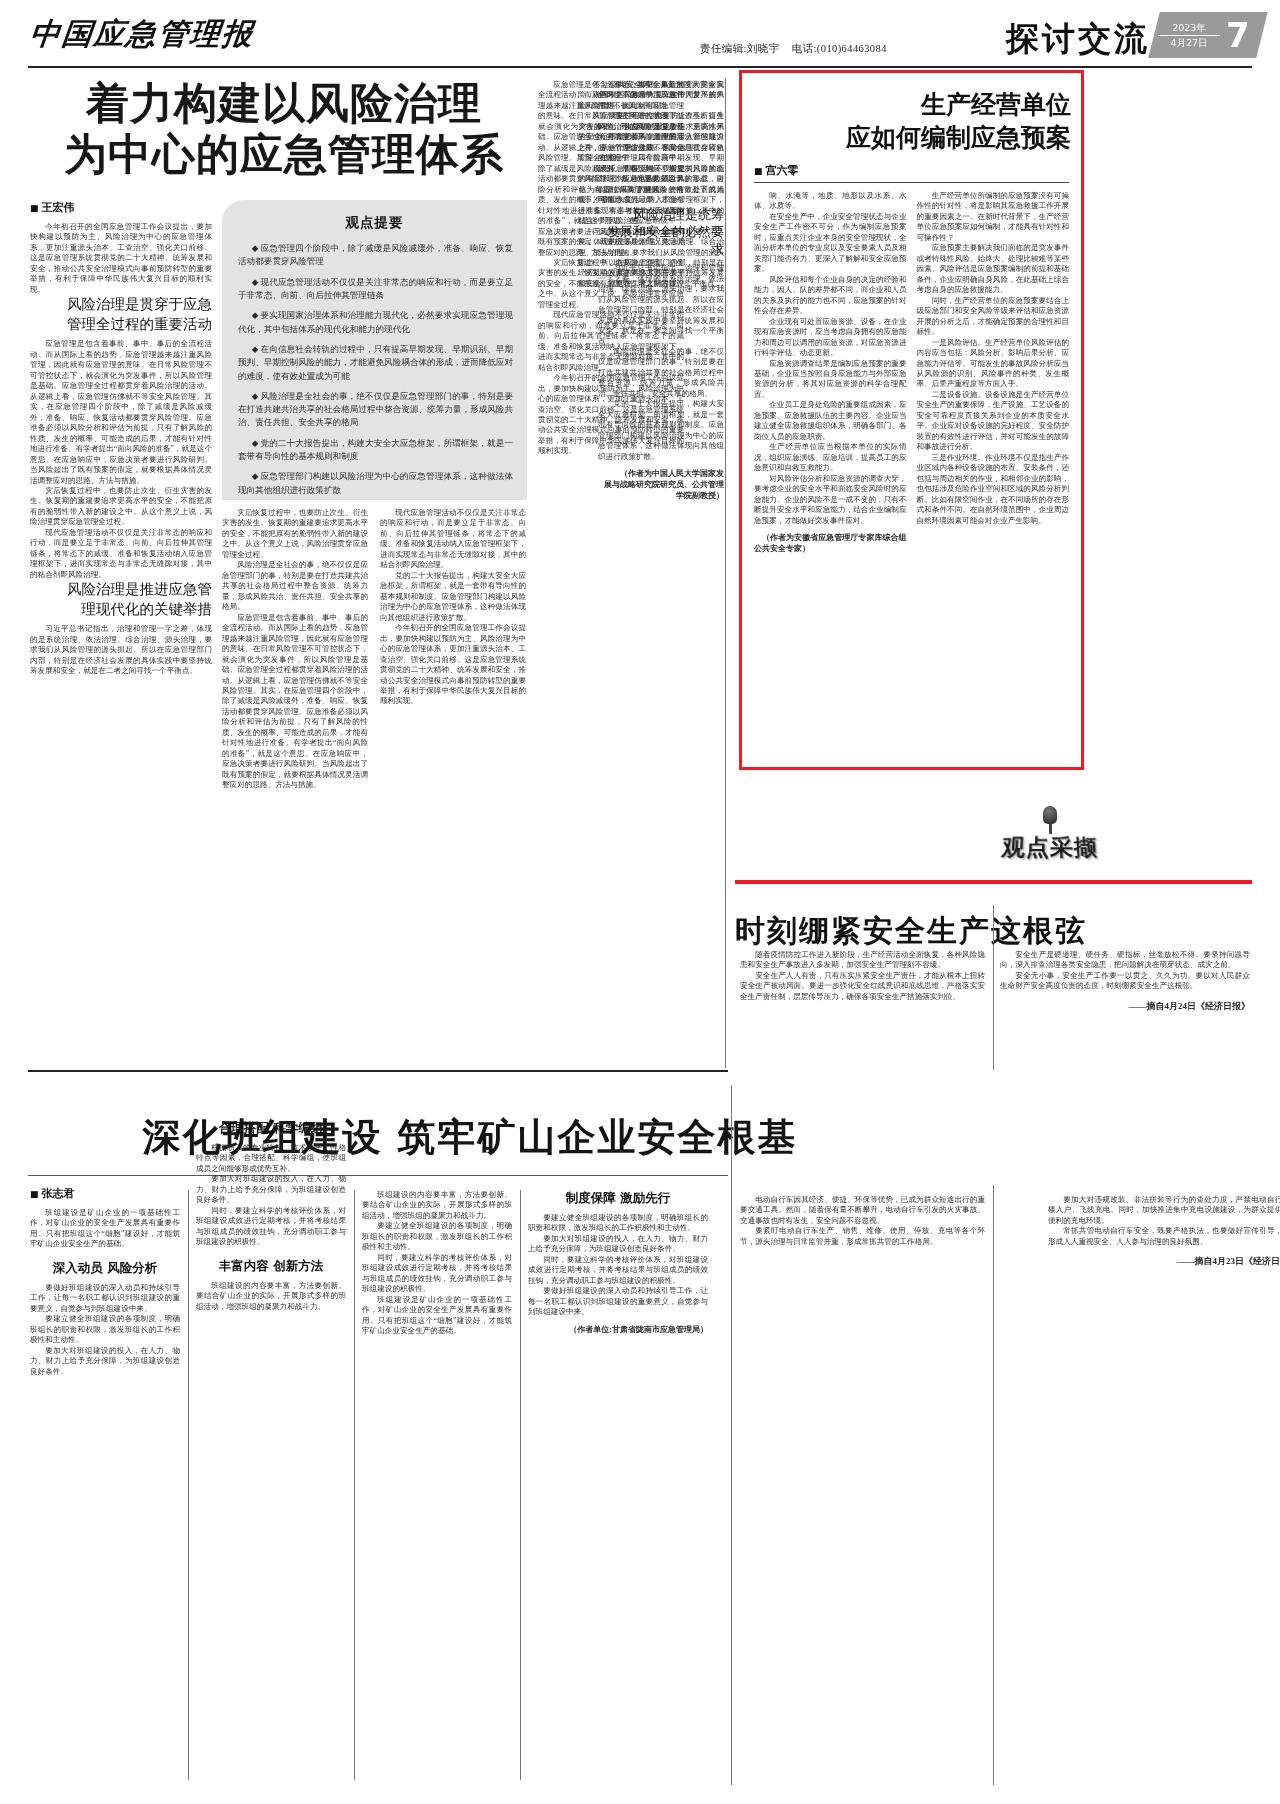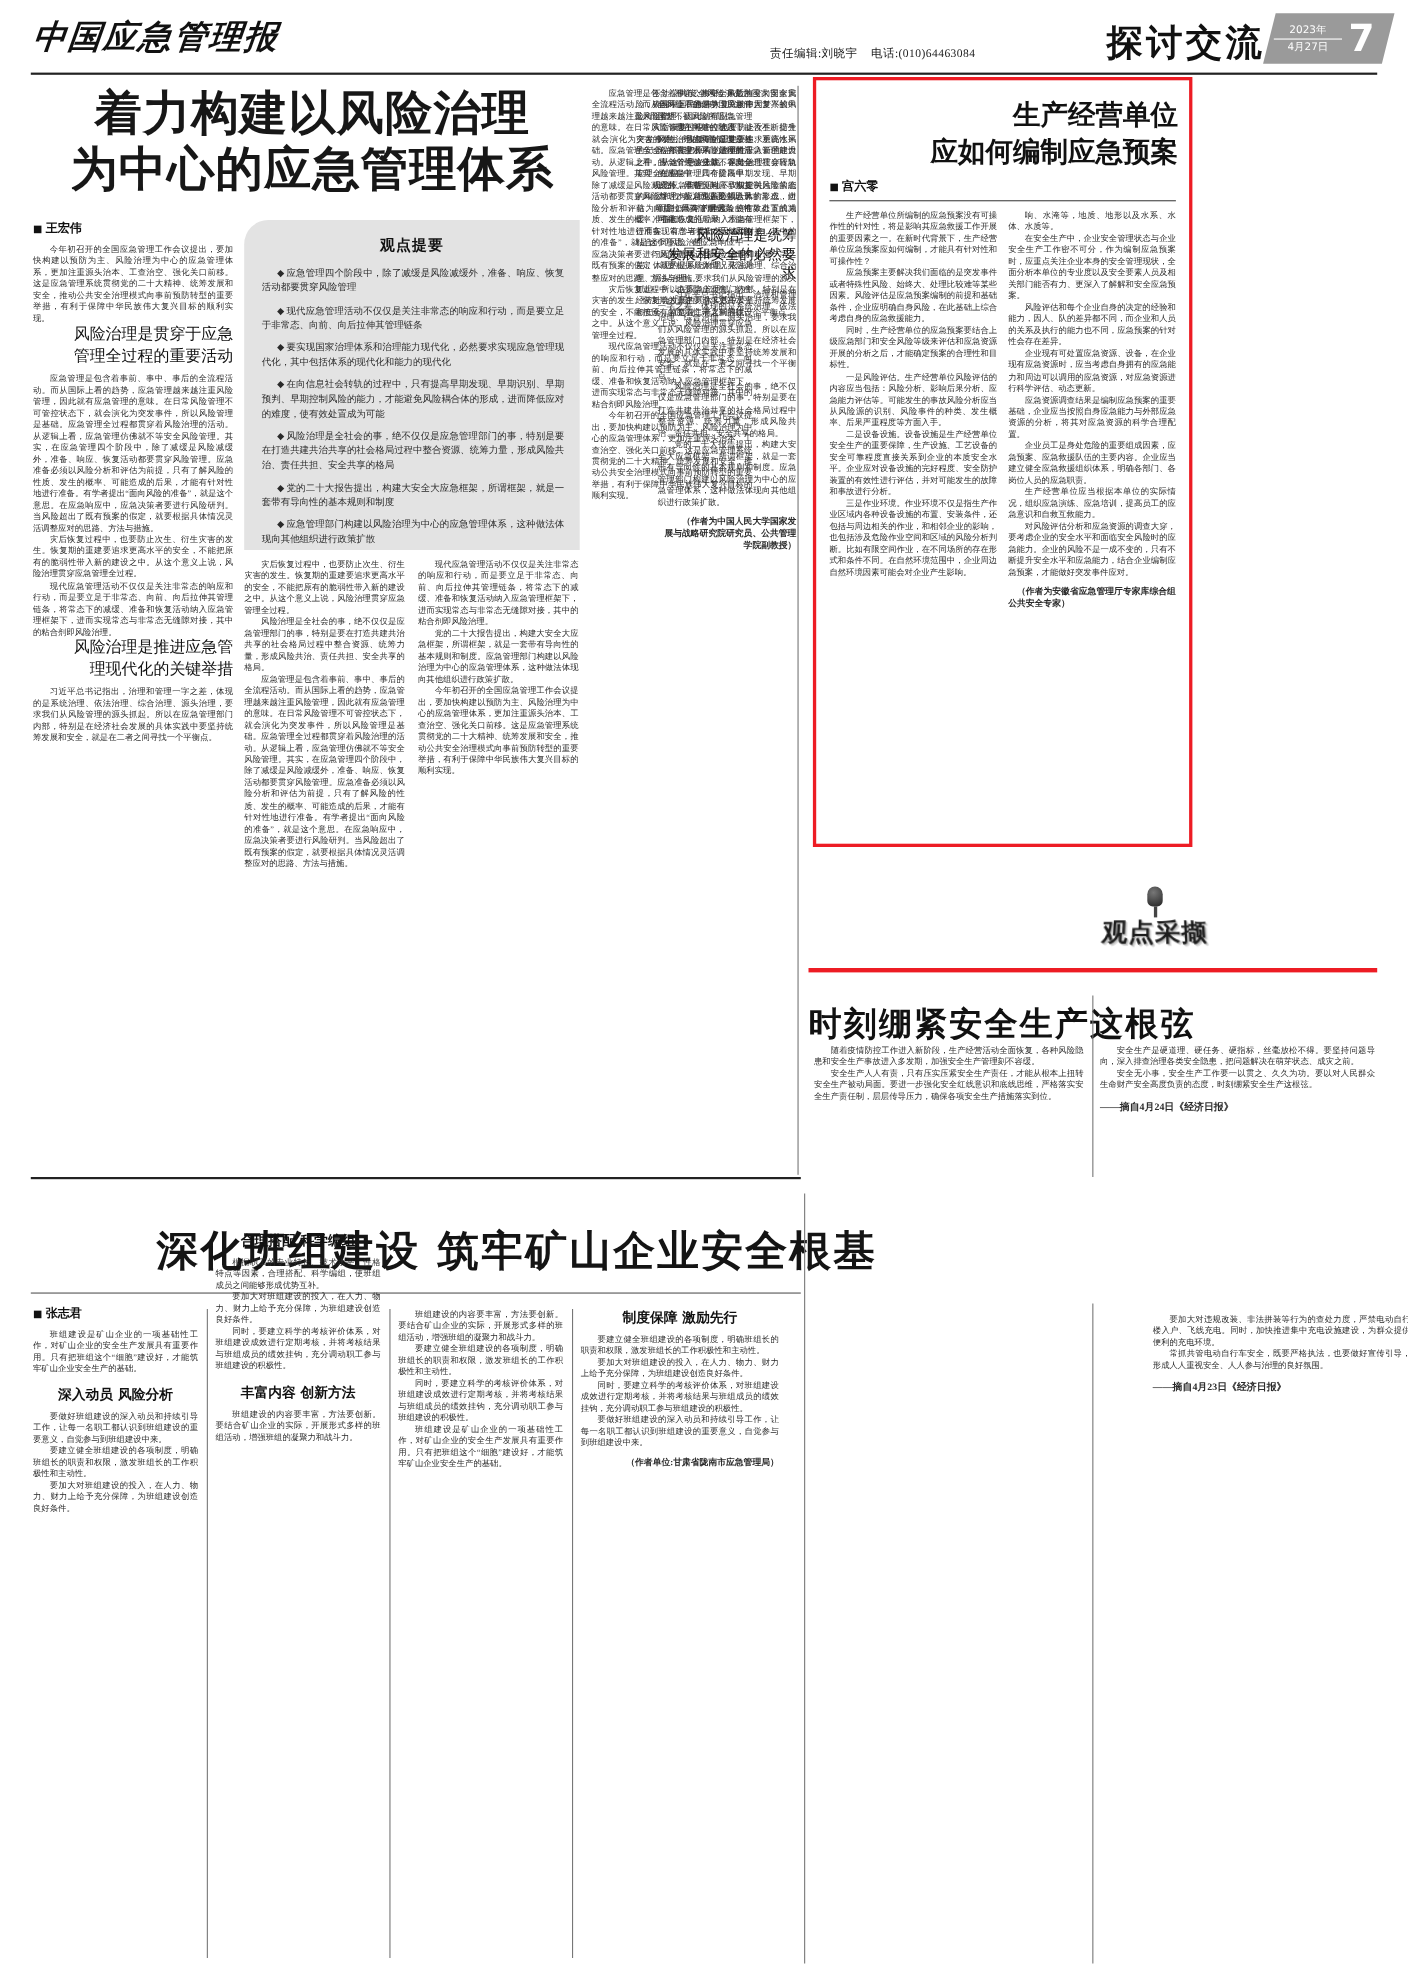--- a/index.html
+++ b/index.html
@@ -171,21 +171,21 @@
     font-family:"DejaVu Sans","Liberation Sans",sans-serif;
     font-weight:900; font-size:38px; letter-spacing:2px;
     text-align:center; color:#141414;
   }
   .minihead {
     font-family:"DejaVu Sans","Liberation Sans",sans-serif;
     font-weight:700; font-size:12.5px; text-align:center;
     color:#111; margin:10px 0 6px 0;
   }
   .attrib { font-size:8px; text-align:right; margin-top:6px; font-weight:700; }
-  .excerpt-src { font-size:9px; text-align:left; margin-top:8px; font-weight:700; }
+  .excerpt-src { font-size:9px; text-align:right; margin-top:8px; font-weight:700; }
 </style>
 </head>
 <body>
 
 <div class="page">
 
   <div class="masthead">
     <div class="logo">中国应急管理报</div>
     <div class="editor-line">
       <span>责任编辑:刘晓宇</span>
@@ -286,39 +286,39 @@
 
   <div class="redbox">
     <div class="redbox-title">
       <div>生产经营单位</div>
       <div>应如何编制应急预案</div>
     </div>
     <div class="redbox-author">
       <span class="byline">宫六零</span>
     </div>
     <div class="redbox-cols">
-      <div>
-        <div class="vtxt indent">生产经营单位所编制的应急预案没有可操作性的针对性，将是影响其应急救援工作开展的重要因素之一。在新时代背景下，生产经营单位应急预案应如何编制，才能具有针对性和可操作性？</div>
-        <div class="vtxt indent">应急预案主要解决我们面临的是突发事件或者特殊性风险、始终大、处理比较难等某些因素。风险评估是应急预案编制的前提和基础条件，企业应明确自身风险，在此基础上综合考虑自身的应急救援能力。</div>
-        <div class="vtxt indent">同时，生产经营单位的应急预案要结合上级应急部门和安全风险等级来评估和应急资源开展的分析之后，才能确定预案的合理性和目标性。</div>
-        <div class="vtxt indent">一是风险评估。生产经营单位风险评估的内容应当包括：风险分析、影响后果分析、应急能力评估等。可能发生的事故风险分析应当从风险源的识别、风险事件的种类、发生概率、后果严重程度等方面入手。</div>
-        <div class="vtxt indent">二是设备设施。设备设施是生产经营单位安全生产的重要保障，生产设施、工艺设备的安全可靠程度直接关系到企业的本质安全水平。企业应对设备设施的完好程度、安全防护装置的有效性进行评估，并对可能发生的故障和事故进行分析。</div>
-        <div class="vtxt indent">三是作业环境。作业环境不仅是指生产作业区域内各种设备设施的布置、安装条件，还包括与周边相关的作业，和相邻企业的影响，也包括涉及危险作业空间和区域的风险分析判断。比如有限空间作业，在不同场所的存在形式和条件不同。在自然环境范围中，企业周边自然环境因素可能会对企业产生影响。</div>
-      </div>
       <div>
         <div class="vtxt indent">响、水淹等，地质、地形以及水系、水体、水质等。</div>
         <div class="vtxt indent">在安全生产中，企业安全管理状态与企业安全生产工作密不可分，作为编制应急预案时，应重点关注企业本身的安全管理现状，全面分析本单位的专业度以及安全要素人员及相关部门能否有力、更深入了解解和安全应急预案。</div>
         <div class="vtxt indent">风险评估和每个企业自身的决定的经验和能力，因人、队的差异都不同，而企业和人员的关系及执行的能力也不同，应急预案的针对性会存在差异。</div>
         <div class="vtxt indent">企业现有可处置应急资源、设备，在企业现有应急资源时，应当考虑自身拥有的应急能力和周边可以调用的应急资源，对应急资源进行科学评估、动态更新。</div>
         <div class="vtxt indent">应急资源调查结果是编制应急预案的重要基础，企业应当按照自身应急能力与外部应急资源的分析，将其对应急资源的科学合理配置。</div>
         <div class="vtxt indent">企业员工是身处危险的重要组成因素，应急预案、应急救援队伍的主要内容。企业应当建立健全应急救援组织体系，明确各部门、各岗位人员的应急职责。</div>
         <div class="vtxt indent">生产经营单位应当根据本单位的实际情况，组织应急演练、应急培训，提高员工的应急意识和自救互救能力。</div>
         <div class="vtxt indent">对风险评估分析和应急资源的调查大穿，要考虑企业的安全水平和面临安全风险时的应急能力。企业的风险不是一成不变的，只有不断提升安全水平和应急能力，结合企业编制应急预案，才能做好突发事件应对。</div>
         <div class="vtxt source-note" style="font-weight:700;">（作者为安徽省应急管理厅专家库综合组公共安全专家）</div>
       </div>
+      <div>
+        <div class="vtxt indent">生产经营单位所编制的应急预案没有可操作性的针对性，将是影响其应急救援工作开展的重要因素之一。在新时代背景下，生产经营单位应急预案应如何编制，才能具有针对性和可操作性？</div>
+        <div class="vtxt indent">应急预案主要解决我们面临的是突发事件或者特殊性风险、始终大、处理比较难等某些因素。风险评估是应急预案编制的前提和基础条件，企业应明确自身风险，在此基础上综合考虑自身的应急救援能力。</div>
+        <div class="vtxt indent">同时，生产经营单位的应急预案要结合上级应急部门和安全风险等级来评估和应急资源开展的分析之后，才能确定预案的合理性和目标性。</div>
+        <div class="vtxt indent">一是风险评估。生产经营单位风险评估的内容应当包括：风险分析、影响后果分析、应急能力评估等。可能发生的事故风险分析应当从风险源的识别、风险事件的种类、发生概率、后果严重程度等方面入手。</div>
+        <div class="vtxt indent">二是设备设施。设备设施是生产经营单位安全生产的重要保障，生产设施、工艺设备的安全可靠程度直接关系到企业的本质安全水平。企业应对设备设施的完好程度、安全防护装置的有效性进行评估，并对可能发生的故障和事故进行分析。</div>
+        <div class="vtxt indent">三是作业环境。作业环境不仅是指生产作业区域内各种设备设施的布置、安装条件，还包括与周边相关的作业，和相邻企业的影响，也包括涉及危险作业空间和区域的风险分析判断。比如有限空间作业，在不同场所的存在形式和条件不同。在自然环境范围中，企业周边自然环境因素可能会对企业产生影响。</div>
+      </div>
     </div>
   </div>
 
   <div class="hr-red" style="left:735px; top:880px; width:517px;"></div>
   <div class="caizhai-wrap">
     <div class="mic"></div>
     <div class="mic-stem"></div>
     <div class="caizhai-badge">观点采撷</div>
   </div>
   <div class="caizhai-head" style="position:absolute; left:735px; top:905px; width:517px;">时刻绷紧安全生产这根弦</div>
@@ -326,20 +326,24 @@
   <div class="col" style="left:740px; top:950px; width:245px;">
     <div class="vtxt indent">随着疫情防控工作进入新阶段，生产经营活动全面恢复，各种风险隐患和安全生产事故进入多发期，加强安全生产管理刻不容缓。</div>
     <div class="vtxt indent">安全生产人人有责，只有压实压紧安全生产责任，才能从根本上扭转安全生产被动局面。要进一步强化安全红线意识和底线思维，严格落实安全生产责任制，层层传导压力，确保各项安全生产措施落实到位。</div>
   </div>
   <div class="col" style="left:1000px; top:950px; width:250px;">
     <div class="vtxt indent">安全生产是硬道理、硬任务、硬指标，丝毫放松不得。要坚持问题导向，深入排查治理各类安全隐患，把问题解决在萌芽状态、成灾之前。</div>
     <div class="vtxt indent">安全无小事，安全生产工作要一以贯之、久久为功。要以对人民群众生命财产安全高度负责的态度，时刻绷紧安全生产这根弦。</div>
     <div class="vtxt excerpt-src">——摘自4月24日《经济日报》</div>
   </div>
 
+  <div class="col" style="left:740px; top:1195px; width:245px;">
+    <div class="vtxt indent">电动自行车因其经济、便捷、环保等优势，已成为群众短途出行的重要交通工具。然而，随着保有量不断攀升，电动自行车引发的火灾事故、交通事故也时有发生，安全问题不容忽视。</div>
+    <div class="vtxt indent">要紧盯电动自行车生产、销售、维修、使用、停放、充电等各个环节，源头治理与日常监管并重，形成常抓共管的工作格局。</div>
+  </div>
   <div class="col" style="left:1048px; top:1195px; width:250px;">
     <div class="vtxt indent">要加大对违规改装、非法拼装等行为的查处力度，严禁电动自行车进楼入户、飞线充电。同时，加快推进集中充电设施建设，为群众提供安全便利的充电环境。</div>
     <div class="vtxt indent">常抓共管电动自行车安全，既要严格执法，也要做好宣传引导，推动形成人人重视安全、人人参与治理的良好氛围。</div>
     <div class="vtxt excerpt-src">——摘自4月23日《经济日报》</div>
   </div>
 
   <div class="hr-thin" style="left:28px; top:1070px; width:700px; height:2px; background:#222;"></div>
   <div class="bottom-title">深化班组建设 筑牢矿山企业安全根基</div>
   <div class="hr-thin" style="left:28px; top:1175px; width:700px;"></div>
 

